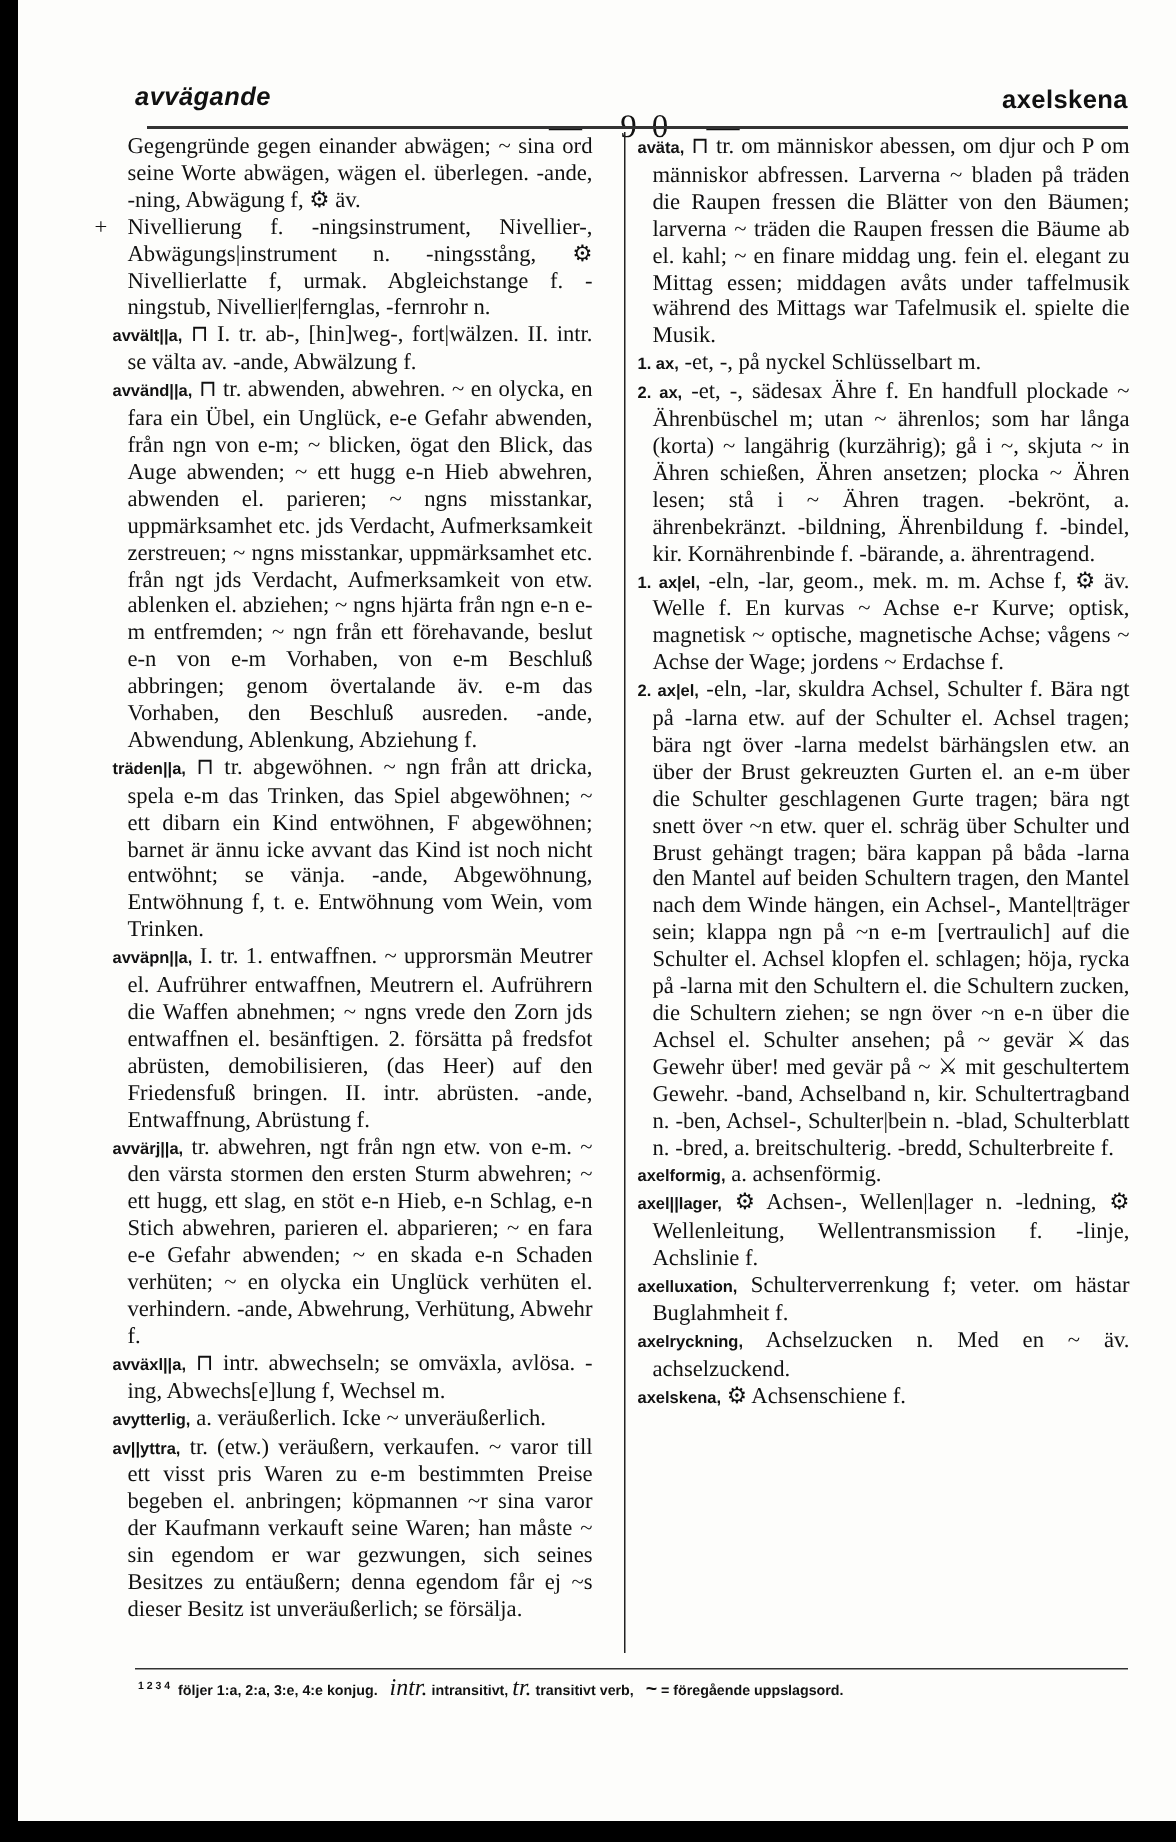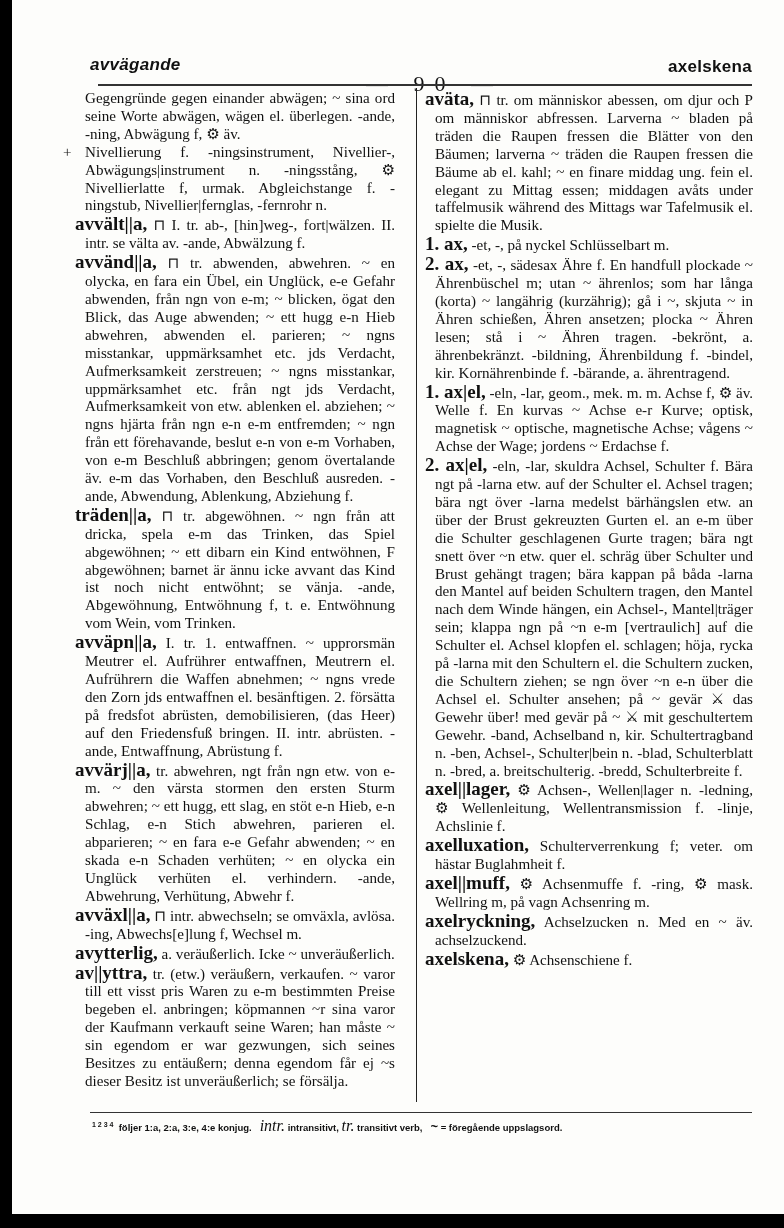--- a/index.html
+++ b/index.html
@@ -9,21 +9,21 @@
   .hw-left { position:absolute; left:0; top:0; font-family:"Liberation Sans",sans-serif; font-weight:bold; font-size:17px; letter-spacing:0.3px;font-style:italic; }
   .hw-right { position:absolute; right:0; top:2px; font-family:"Liberation Sans",sans-serif; font-weight:bold; font-size:17px; letter-spacing:0.3px; }
   .pageno { position:absolute; left:276px; top:16px; font-size:22px; font-family:"Liberation Serif",serif; letter-spacing:10px; }
   .rule-top { position:absolute; top:84px; left:98px; width:654px; height:2px; background:#333; }
   .col { position:absolute; top:90px; font-size:15.1px; line-height:17.9px; text-align:justify; font-family:"Liberation Serif",serif; }
   .col-left { left:75px; width:320px; }
   .col-right { left:425px; width:328px; }
   .divider { position:absolute; left:416px; top:88px; width:1px; height:1014px; background:#222; }
   .entry { text-indent:-10px; padding-left:10px; margin:0; }
   .plus { position:absolute; margin-left:-22px; }
-  .hw { font-family:Liberation Serif, serif; font-weight:bold; font-size:19px; }
+  .hw { font-family:Liberation Sans, sans-serif; font-weight:bold; font-size:11px; }
   i { font-style:italic; }
   .rule-bottom { position:absolute; top:1112px; left:90px; width:662px; height:1px; background:#333; }
   .footer { position:absolute; top:1117px; left:92px; width:660px; font-size:9.5px; font-family:"Liberation Sans",sans-serif; font-weight:bold; white-space:nowrap; }
   .footer i { font-family:Liberation Serif, serif; font-size:16px; font-weight:normal; }
   .footer sup { font-size:7px; }
 </style>
 </head>
 <body>
 
 <div class="page"></div>
@@ -49,23 +49,23 @@
   <p class="entry"><span class="hw">avytterlig,</span> <span>a. veräußerlich. Icke ~ unveräußerlich.</span></p>
   <p class="entry"><span class="hw">av||yttra,</span> <span>tr. (etw.) veräußern, verkaufen. ~ varor till ett visst pris Waren zu e-m bestimmten Preise begeben el. anbringen; köpmannen ~r sina varor der Kaufmann verkauft seine Waren; han måste ~ sin egendom er war gezwungen, sich seines Besitzes zu entäußern; denna egendom får ej ~s dieser Besitz ist unveräußerlich; se försälja.</span></p>
 </div>
 
 <div class="col col-right">
   <p class="entry"><span class="hw">aväta,</span> <span>⊓ tr. om människor abessen, om djur och P om människor abfressen. Larverna ~ bladen på träden die Raupen fressen die Blätter von den Bäumen; larverna ~ träden die Raupen fressen die Bäume ab el. kahl; ~ en finare middag ung. fein el. elegant zu Mittag essen; middagen avåts under taffelmusik während des Mittags war Tafelmusik el. spielte die Musik.</span></p>
   <p class="entry"><span class="hw">1. ax,</span> <span>-et, -, på nyckel Schlüsselbart m.</span></p>
   <p class="entry"><span class="hw">2. ax,</span> <span>-et, -, sädesax Ähre f. En handfull plockade ~ Ährenbüschel m; utan ~ ährenlos; som har långa (korta) ~ langährig (kurzährig); gå i ~, skjuta ~ in Ähren schießen, Ähren ansetzen; plocka ~ Ähren lesen; stå i ~ Ähren tragen. -bekrönt, a. ährenbekränzt. -bildning, Ährenbildung f. -bindel, kir. Kornährenbinde f. -bärande, a. ährentragend.</span></p>
   <p class="entry"><span class="hw">1. ax|el,</span> <span>-eln, -lar, geom., mek. m. m. Achse f, ⚙ äv. Welle f. En kurvas ~ Achse e-r Kurve; optisk, magnetisk ~ optische, magnetische Achse; vågens ~ Achse der Wage; jordens ~ Erdachse f.</span></p>
   <p class="entry"><span class="hw">2. ax|el,</span> <span>-eln, -lar, skuldra Achsel, Schulter f. Bära ngt på -larna etw. auf der Schulter el. Achsel tragen; bära ngt över -larna medelst bärhängslen etw. an über der Brust gekreuzten Gurten el. an e-m über die Schulter geschlagenen Gurte tragen; bära ngt snett över ~n etw. quer el. schräg über Schulter und Brust gehängt tragen; bära kappan på båda -larna den Mantel auf beiden Schultern tragen, den Mantel nach dem Winde hängen, ein Achsel-, Mantel|träger sein; klappa ngn på ~n e-m [vertraulich] auf die Schulter el. Achsel klopfen el. schlagen; höja, rycka på -larna mit den Schultern el. die Schultern zucken, die Schultern ziehen; se ngn över ~n e-n über die Achsel el. Schulter ansehen; på ~ gevär ⚔ das Gewehr über! med gevär på ~ ⚔ mit geschultertem Gewehr. -band, Achselband n, kir. Schultertragband n. -ben, Achsel-, Schulter|bein n. -blad, Schulterblatt n. -bred, a. breitschulterig. -bredd, Schulterbreite f.</span></p>
+  <p class="entry"><span class="hw">axelformig,</span> <span>a. achsenförmig.</span></p>
   <p class="entry"><span class="hw">axel||lager,</span> <span>⚙ Achsen-, Wellen|lager n. -ledning, ⚙ Wellenleitung, Wellentransmission f. -linje, Achslinie f.</span></p>
   <p class="entry"><span class="hw">axelluxation,</span> <span>Schulterverrenkung f; veter. om hästar Buglahmheit f.</span></p>
-  <p class="entry"><span class="hw">axel||muff,</span> <span>⚙ Achsenmuffe f. -ring, ⚙ mask. Wellring m, på vagn Achsenring m.</span></p>
   <p class="entry"><span class="hw">axelryckning,</span> <span>Achselzucken n. Med en ~ äv. achselzuckend.</span></p>
   <p class="entry"><span class="hw">axelskena,</span> <span>⚙ Achsenschiene f.</span></p>
 </div>
 
 <div class="rule-bottom"></div>
 <div class="footer">
   <sup>1 2 3 4</sup>
   &nbsp;<span>följer 1:a, 2:a, 3:e, 4:e konjug.</span>
   &nbsp;&nbsp;<i>intr.</i>
   <span>intransitivt,</span>

